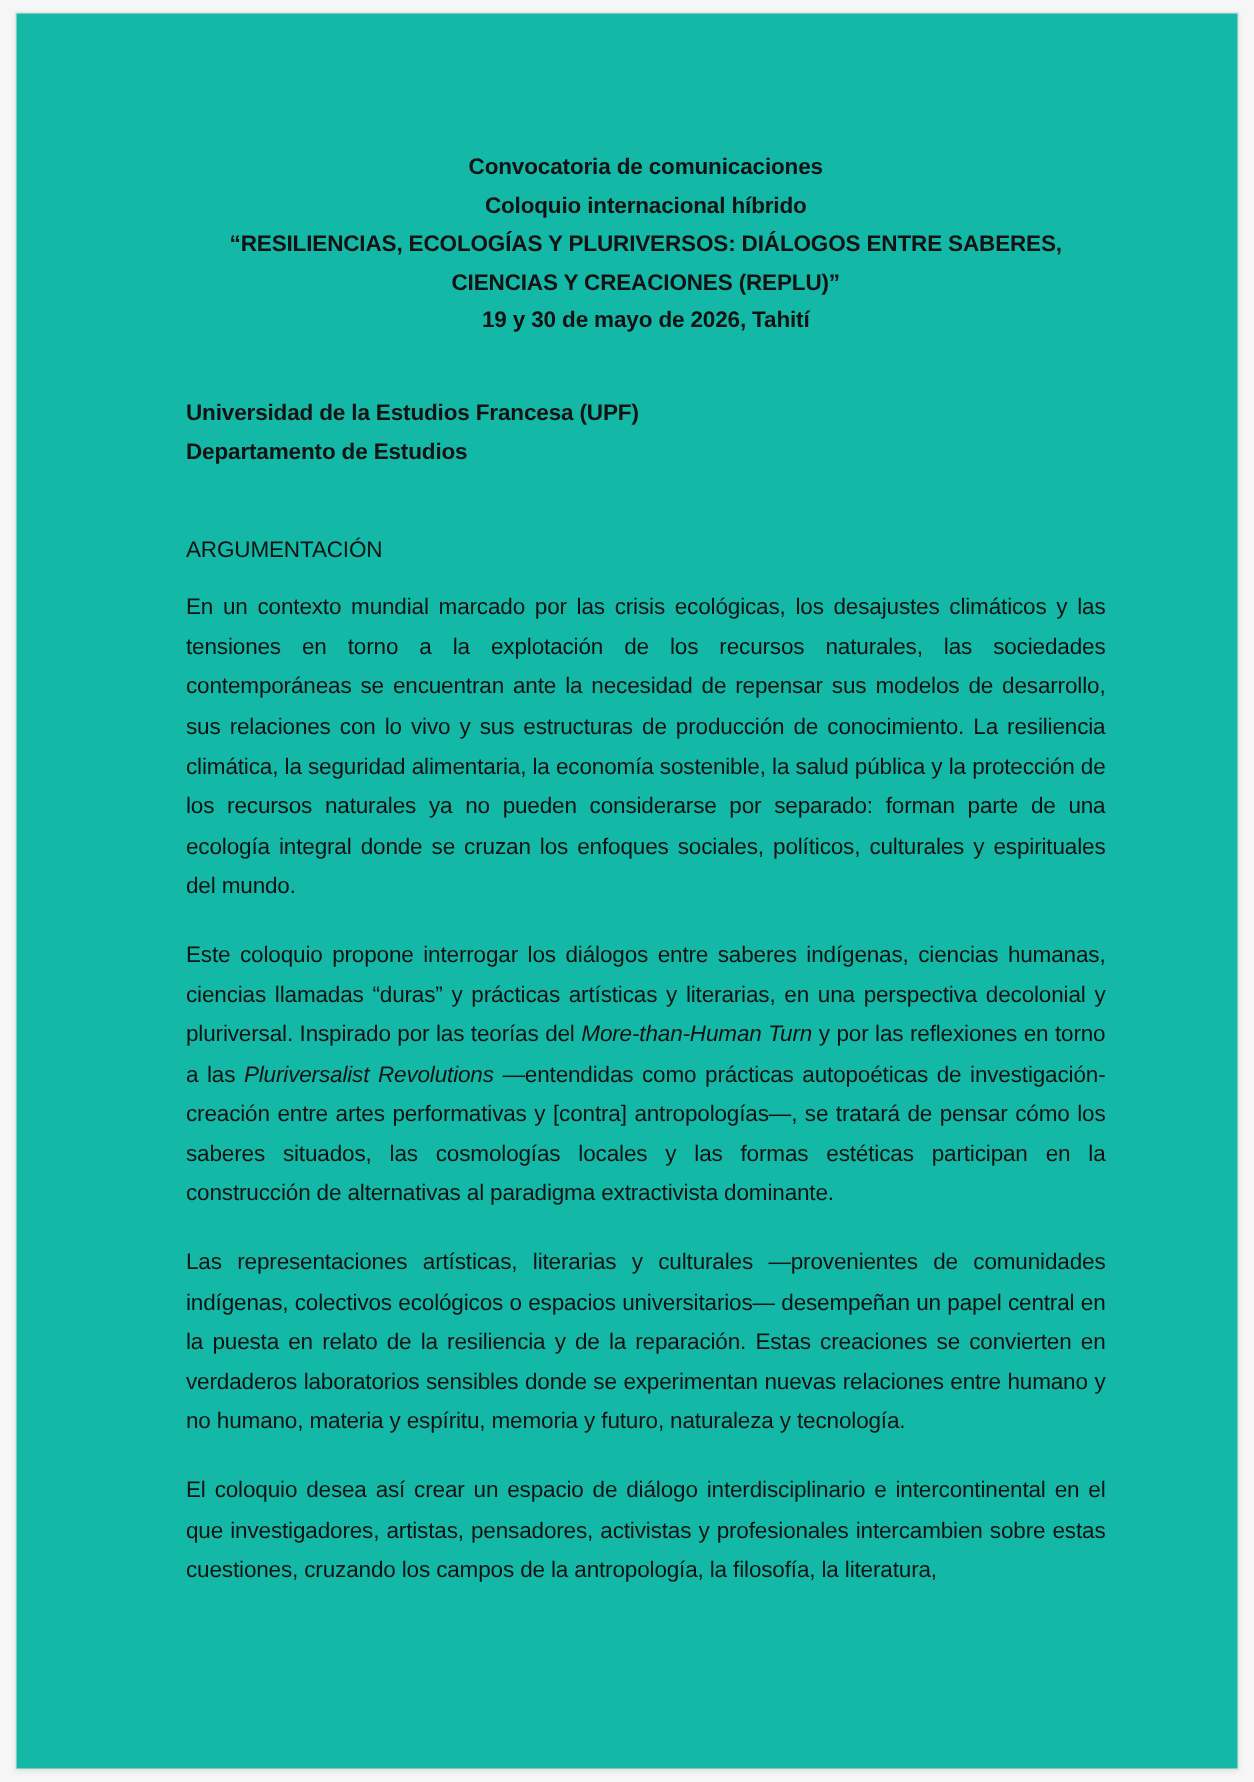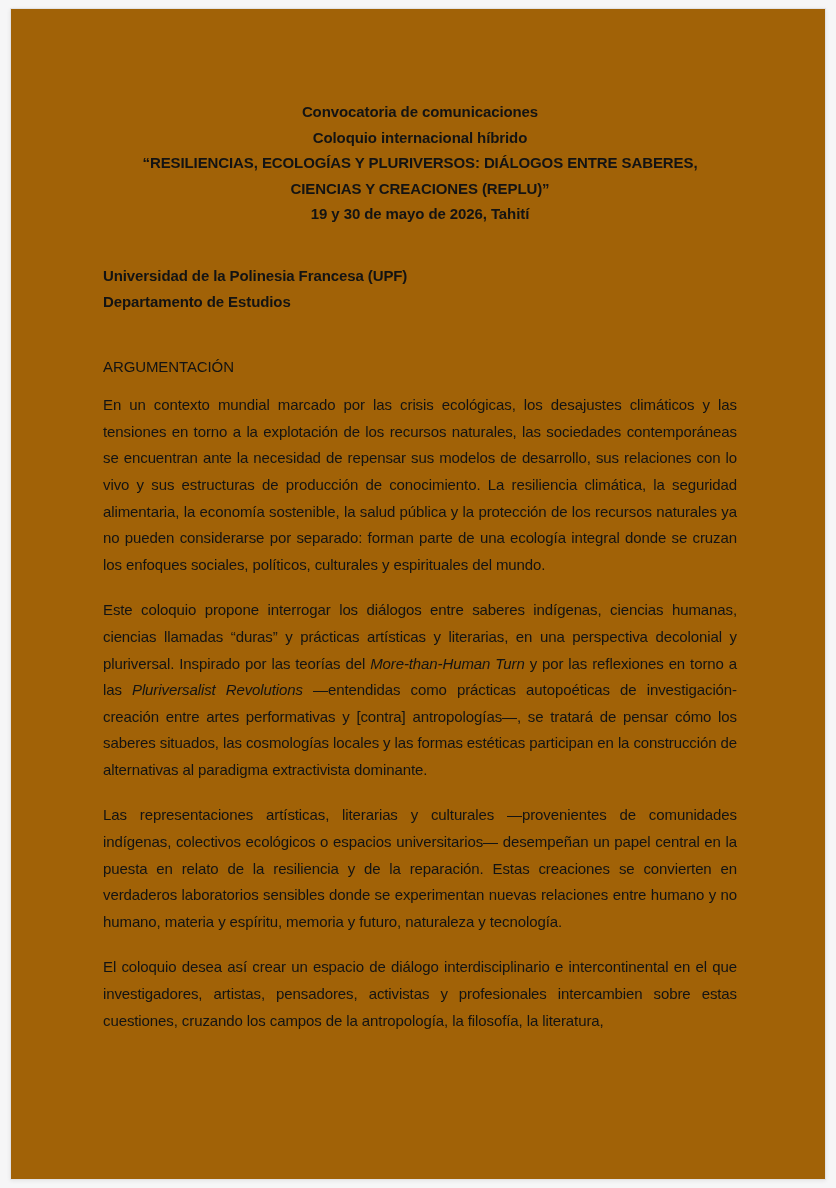--- a/index.html
+++ b/index.html
@@ -10,23 +10,24 @@
     height: 1188px;
     overflow: hidden;
   }
   .page {
     position: absolute;
     left: 10px;
     top: 8px;
     width: 816px;
     height: 1172px;
     box-sizing: border-box;
-    background: #a16207;
+    background: #14b8a6;
     border: 1px solid #e3e3e4;
     box-shadow: 0 1px 4px rgba(0,0,0,0.07);
+    padding-left: 21px;
   }
   .content {
     box-sizing: border-box;
     padding: 90px 88px 0 92px;
     color: #131313;
     font-family: "Liberation Sans", "DejaVu Sans", sans-serif;
     font-size: 15px;
     letter-spacing: -0.1px;
   }
   .title-block {
@@ -66,21 +67,21 @@
 
     <div class="title-block">
       <div class="title-line">Convocatoria de comunicaciones</div>
       <div class="title-line">Coloquio internacional híbrido</div>
       <div class="title-line">“RESILIENCIAS, ECOLOGÍAS Y PLURIVERSOS: DIÁLOGOS ENTRE SABERES,</div>
       <div class="title-line">CIENCIAS Y CREACIONES (REPLU)”</div>
       <div class="title-line">19 y 30 de mayo de 2026, Tahití</div>
     </div>
 
     <div class="affiliation-block">
-      <div class="affiliation-line">Universidad de la Polinesia Francesa (UPF)</div>
+      <div class="affiliation-line">Universidad de la Estudios Francesa (UPF)</div>
       <div class="affiliation-line">Departamento de Estudios</div>
     </div>
 
     <h2 class="section-heading">ARGUMENTACIÓN</h2>
 
     <div class="paragraphs">
         <p class="body-para"><span>En un contexto mundial marcado por las crisis ecológicas, los desajustes climáticos y las tensiones en torno a la explotación de los recursos naturales, las sociedades contemporáneas se encuentran ante la necesidad de repensar sus modelos de desarrollo, sus relaciones con lo vivo y sus estructuras de producción de conocimiento. La resiliencia climática, la seguridad alimentaria, la economía sostenible, la salud pública y la protección de los recursos naturales ya no pueden considerarse por separado: forman parte de una ecología integral donde se cruzan los enfoques sociales, políticos, culturales y espirituales del mundo.</span></p>
         <p class="body-para"><span>Este coloquio propone interrogar los diálogos entre saberes indígenas, ciencias humanas, ciencias llamadas “duras” y prácticas artísticas y literarias, en una perspectiva decolonial y pluriversal. Inspirado por las teorías del </span><em>More-than-Human Turn</em><span> y por las reflexiones en torno a las </span><em>Pluriversalist Revolutions</em><span> —entendidas como prácticas autopoéticas de investigación-creación entre artes performativas y [contra] antropologías—, se tratará de pensar cómo los saberes situados, las cosmologías locales y las formas estéticas participan en la construcción de alternativas al paradigma extractivista dominante.</span></p>
         <p class="body-para"><span>Las representaciones artísticas, literarias y culturales —provenientes de comunidades indígenas, colectivos ecológicos o espacios universitarios— desempeñan un papel central en la puesta en relato de la resiliencia y de la reparación. Estas creaciones se convierten en verdaderos laboratorios sensibles donde se experimentan nuevas relaciones entre humano y no humano, materia y espíritu, memoria y futuro, naturaleza y tecnología.</span></p>
         <p class="body-para"><span>El coloquio desea así crear un espacio de diálogo interdisciplinario e intercontinental en el que investigadores, artistas, pensadores, activistas y profesionales intercambien sobre estas cuestiones, cruzando los campos de la antropología, la filosofía, la literatura,</span></p>

